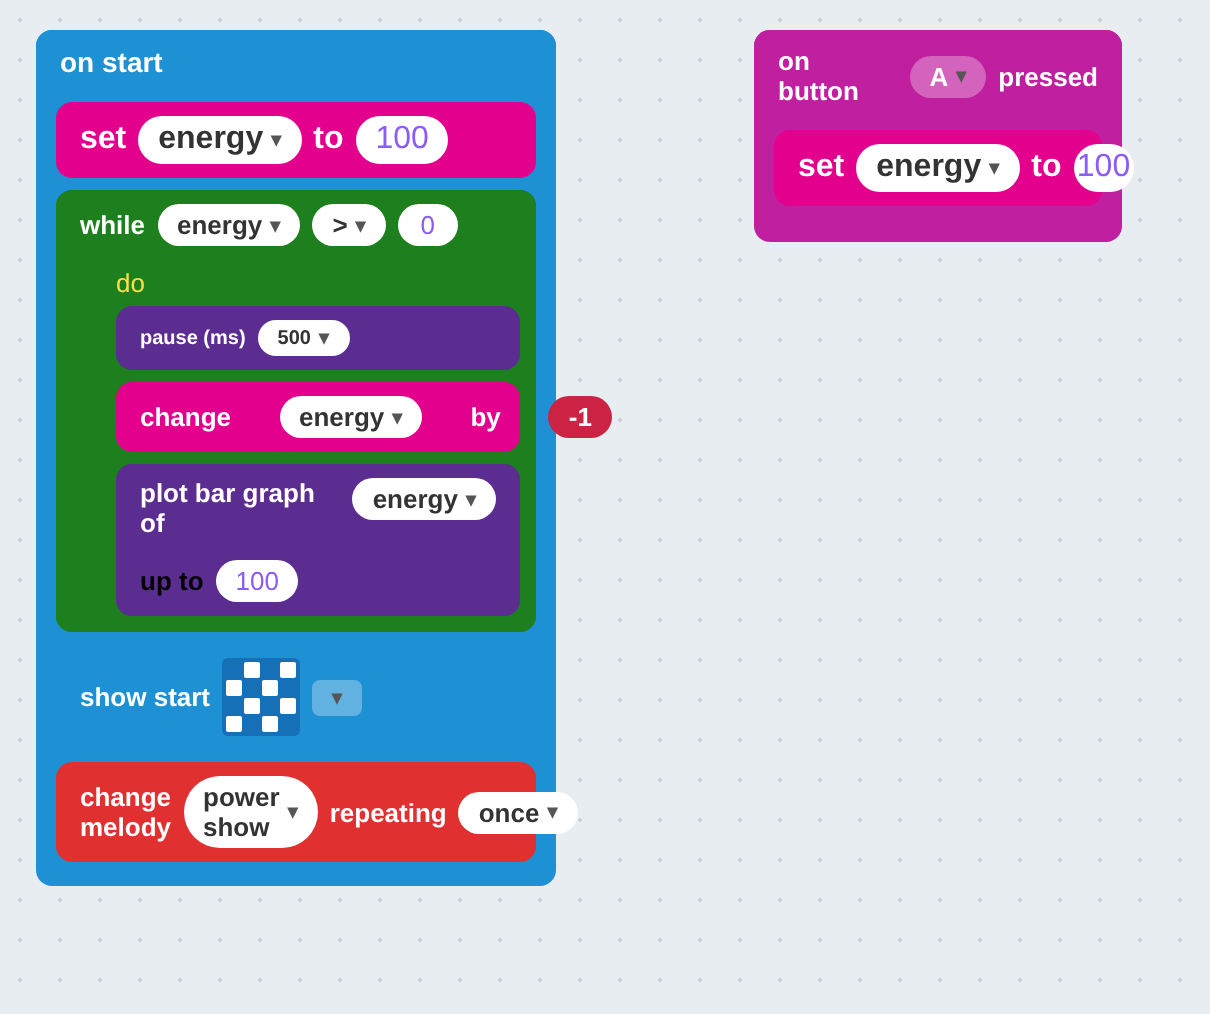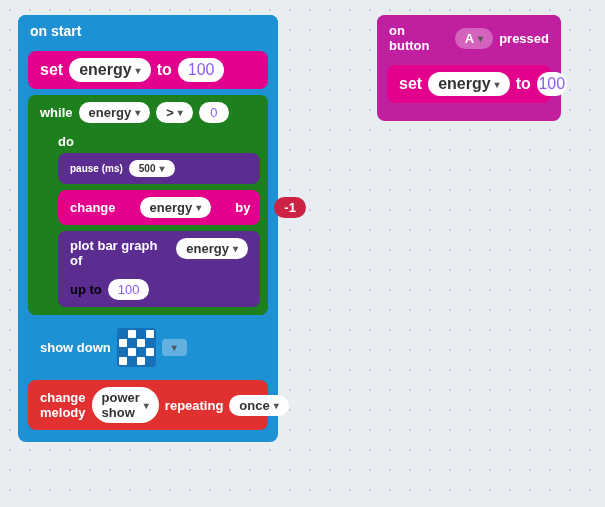--- a/index.html
+++ b/index.html
@@ -104,22 +104,22 @@
       font-size: 13px;
     }
 
     .do-section {
       background: #1e7f1e;
       padding: 0 8px 8px 30px;
       border-radius: 0 0 8px 8px;
     }
 
     .do-label {
-      color: #ffffff;
-      font-weight: 700;
+      color: #fde047;
+      font-weight: 400;
       font-size: 13px;
       padding: 4px 0 4px 0;
     }
 
     .pause-block {
       background: #5c2d91;
       border-radius: 8px;
       padding: 7px 12px;
       display: flex;
       align-items: center;
@@ -299,21 +299,21 @@
           <div class="plot-sub">
             <span>up to</span>
             <span class="pill">100</span>
           </div>
         </div>
 
       </div>
     </div>
 
     <div class="show-icon-block">
-      <span>show down</span>
+      <span>show start</span>
       <div class="icon-grid">
 
         <div class="icon-cell off"></div>
         <div class="icon-cell on"></div>
         <div class="icon-cell off"></div>
         <div class="icon-cell on"></div>
 
         <div class="icon-cell on"></div>
         <div class="icon-cell off"></div>
         <div class="icon-cell on"></div>

